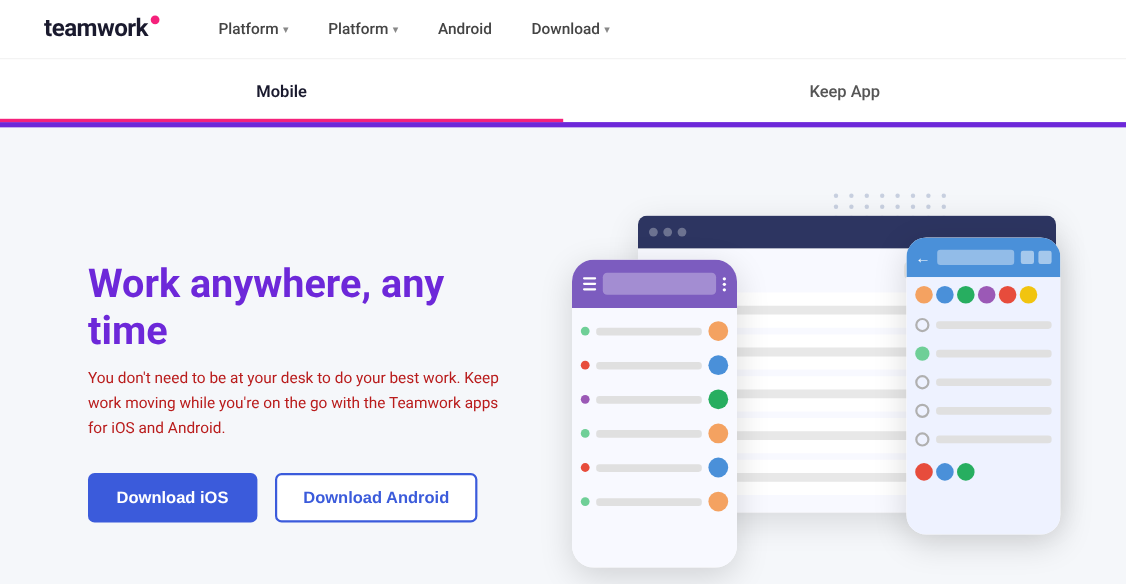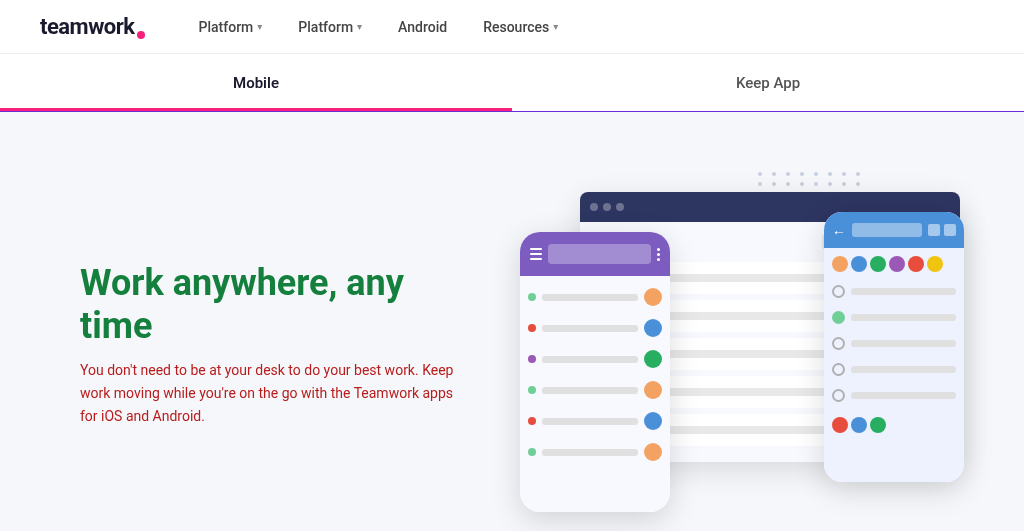--- a/index.html
+++ b/index.html
@@ -9,21 +9,21 @@
     nav {
       display: flex;
       align-items: center;
       padding: 0 40px;
       height: 54px;
       border-bottom: 1px solid #eee;
       background: #fff;
     }
     .logo {
       display: flex;
-      align-items: flex-end;
+      align-items: flex-start;
       font-size: 22px;
       font-weight: 700;
       color: #1a1a2e;
       margin-right: 40px;
       letter-spacing: -0.5px;
     }
     .logo-dot {
       width: 8px;
       height: 8px;
       background: #f5217b;
@@ -49,21 +49,21 @@
       font-weight: 500;
     }
     .chevron {
       font-size: 10px;
       color: #888;
     }
 
     
     .tabs-section {
       background: #fff;
-      border-bottom: 1px solid #6d28d9;
+      border-bottom: 5px solid #6d28d9;
     }
     .tabs {
       display: flex;
       max-width: 1024px;
       margin: 0 auto;
     }
     .tab {
       flex: 1;
       text-align: center;
       padding: 20px 0 16px;
@@ -97,21 +97,21 @@
       align-items: center;
       gap: 60px;
     }
     .content-left {
       flex: 0 0 380px;
       max-width: 380px;
     }
     .content-left h1 {
       font-size: 36px;
       font-weight: 700;
-      color: #15803d;
+      color: #6d28d9;
       line-height: 1.2;
       margin-bottom: 10px;
     }
     .content-left p {
       font-size: 14px;
       color: #b91c1c;
       line-height: 1.65;
       margin-bottom: 14px;
     }
     .buttons {
@@ -400,41 +400,45 @@
       <span class="chevron">▾</span>
     </li>
     <li class="nav-item">
       <span>Platform</span>
       <span class="chevron">▾</span>
     </li>
     <li class="nav-item">
       <span>Android</span>
     </li>
     <li class="nav-item">
-      <span>Resources</span>
+      <span>Download</span>
       <span class="chevron">▾</span>
     </li>
   </ul>
 </nav>
 
 <div class="tabs-section">
   <div class="tabs">
     <div class="tab active">
       <span>Mobile</span>
     </div>
     <div class="tab">
       <span>Keep App</span>
     </div>
   </div>
 </div>
 
 <section class="content-section">
   <div class="content-left">
     <h1>Work anywhere, any time</h1>
     <p>You don't need to be at your desk to do your best work. Keep work moving while you're on the go with the Teamwork apps for iOS and Android.</p>
+    <div class="buttons">
+      <button class="btn-ios">Download iOS</button>
+      <button class="btn-android">Download Android</button>
+    </div>
   </div>
 
   <div class="content-right">
 
     <div class="dots-grid">
       <div class="dot-grid-item"></div>
         <div class="dot-grid-item"></div>
         <div class="dot-grid-item"></div>
         <div class="dot-grid-item"></div>
         <div class="dot-grid-item"></div>

